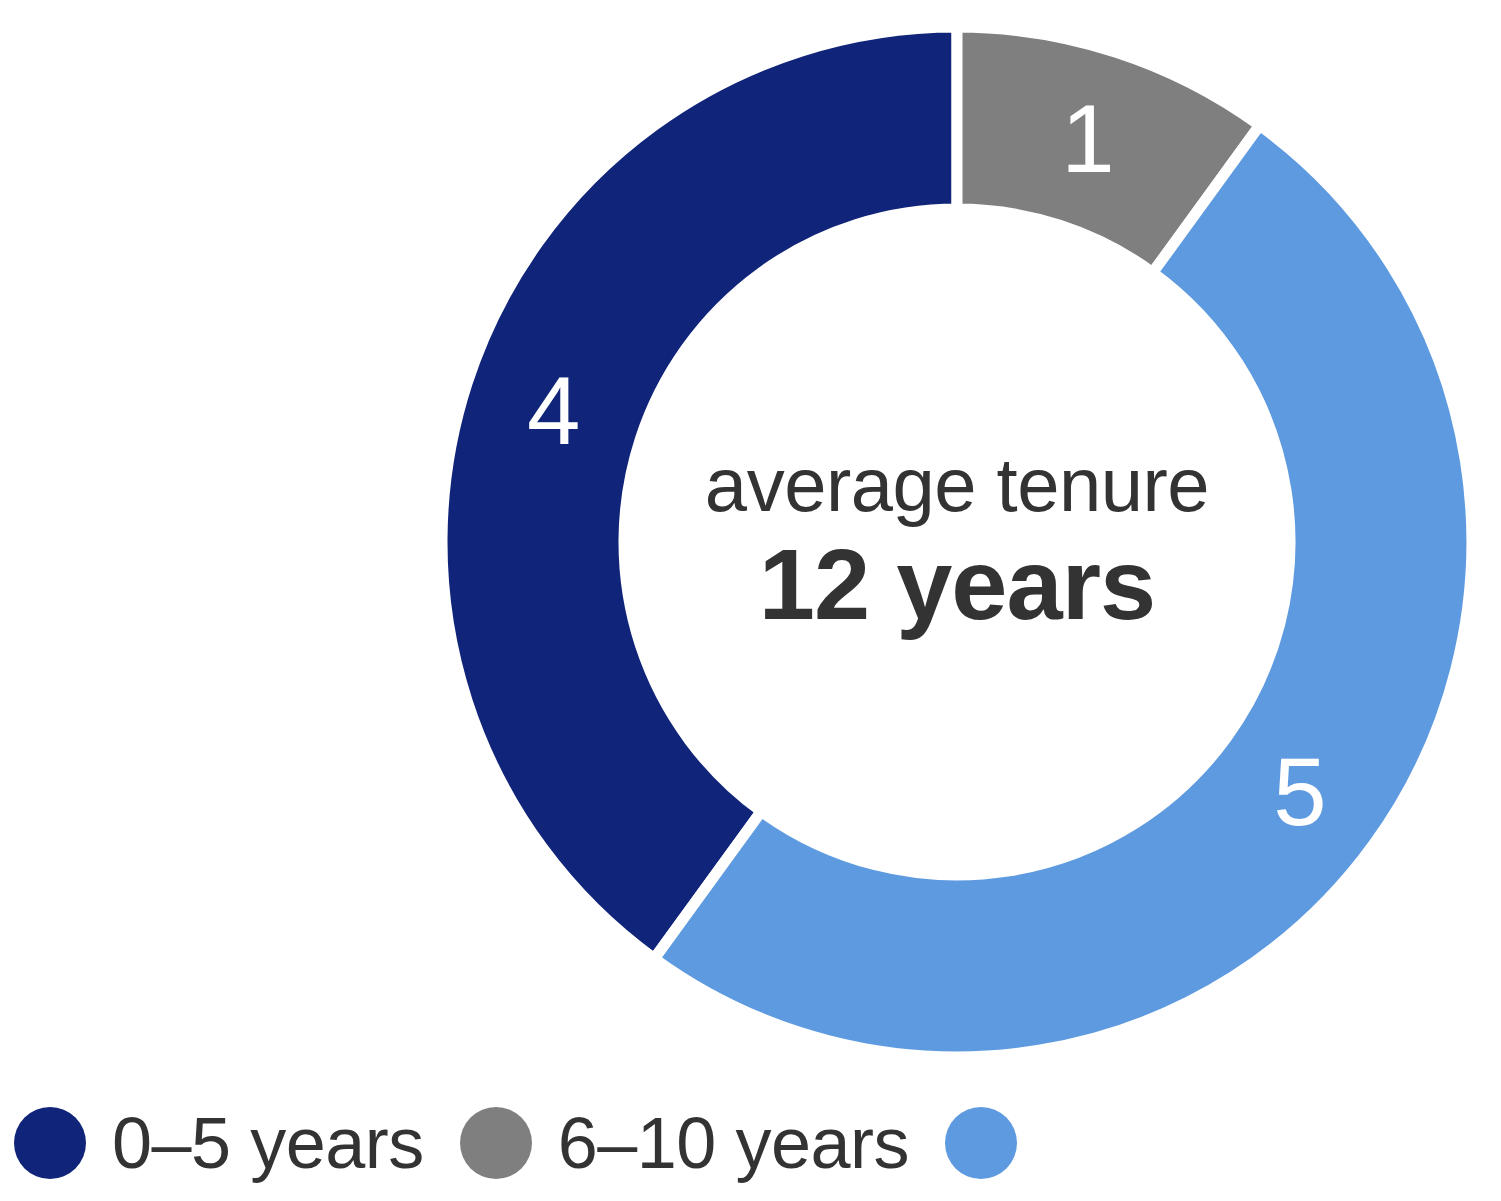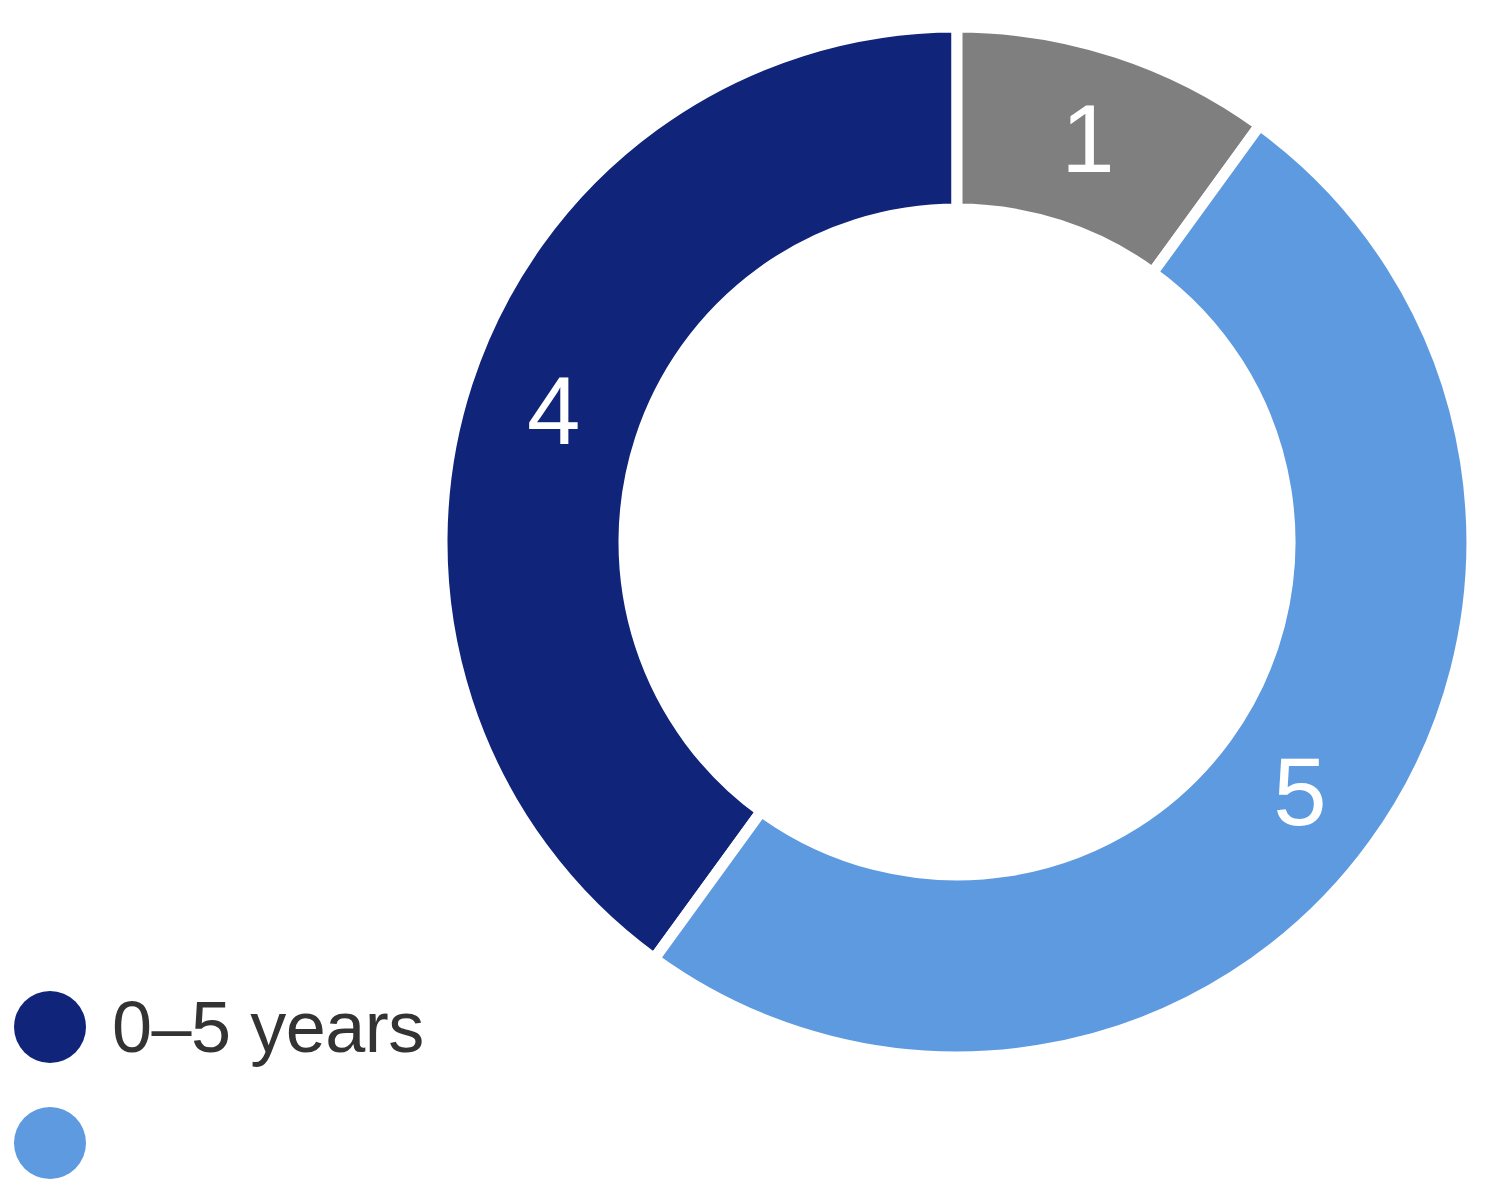--- a/index.html
+++ b/index.html
@@ -71,21 +71,21 @@
     white-space: nowrap;
     margin-top: 6px;
   }
 
   
   #legend {
     position: absolute;
     left: 14px;
     bottom: 18px;
     display: flex;
-    flex-direction: column;
+    flex-direction: row;
     gap: 36px;
   }
   .legend-item {
     display: flex;
     align-items: center;
     gap: 26px;
     height: 80px;
   }
   .legend-swatch {
     width: 72px;
@@ -114,24 +114,32 @@
 
     <path id="slice-path-1" stroke="#FFFFFF" stroke-width="11" stroke-linejoin="miter" d="M 957 27 A 515 515 0 0 1 1259.7094049306238 125.35624789690206 L 1152.7324890133937 272.5973408731425 A 333 333 0 0 0 957 209 Z" fill="#7F7F7F"></path>
 
     <path id="slice-path-2" stroke="#FFFFFF" stroke-width="11" stroke-linejoin="miter" d="M 1259.7094049306238 125.35624789690206 A 515 515 0 0 1 654.2905950693764 958.643752103098 L 761.2675109866065 811.4026591268575 A 333 333 0 0 0 1152.7324890133937 272.5973408731425 Z" fill="#5E9AE0"></path>
 
     <text id="slice-value-0" class="slice-value-text" x="553.7520370908549" y="410.9767943850222" fill="#FFFFFF">4</text>
     <text id="slice-value-1" class="slice-value-text" x="1088.0232056149778" y="138.7520370908549" fill="#FFFFFF">1</text>
     <text id="slice-value-2" class="slice-value-text" x="1300.0232056149778" y="791.2209469720086" fill="#FFFFFF">5</text>
   </svg>
 
+  <div id="center-label">
+    <div id="center-caption">average tenure</div>
+    <div id="center-metric">12 years</div>
+  </div>
 
   <div id="legend">
     <div class="legend-item">
       <span class="legend-swatch" id="legend-swatch-0" style="background: rgb(16, 36, 121);"></span>
       <span class="legend-label">0–5 years</span>
+    </div>
+    <div class="legend-item">
+      <span class="legend-swatch" id="legend-swatch-1" style="background: rgb(127, 127, 127);"></span>
+      <span class="legend-label">6–10 years</span>
     </div>
     <div class="legend-item">
       <span class="legend-swatch" id="legend-swatch-2" style="background: rgb(94, 154, 224);"></span>
     </div>
   </div>
 
 </div>
 
 </body></html>

